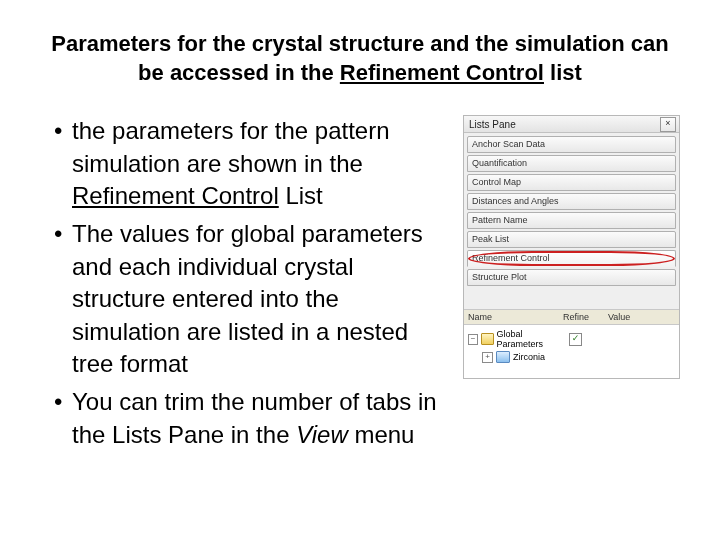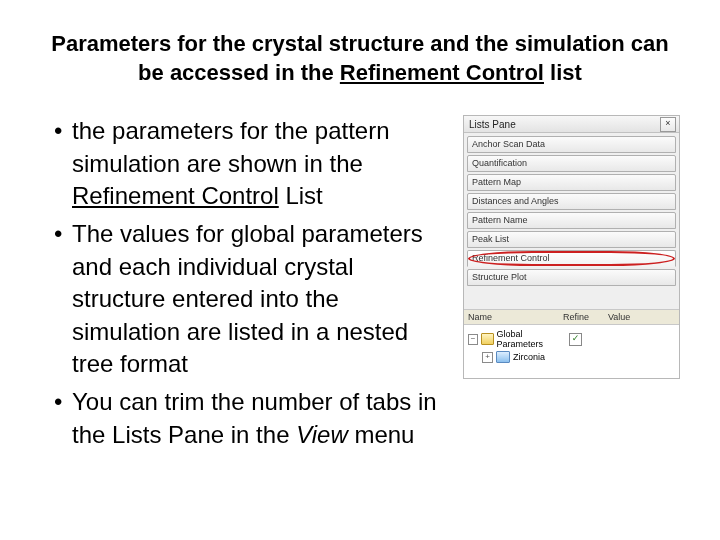--- a/index.html
+++ b/index.html
@@ -207,21 +207,21 @@
       <div class="panel-titlebar">
         <span class="lbl">Lists Pane</span>
         <div class="close-btn">
           <span>×</span>
         </div>
       </div>
 
       <div class="tabs">
         <div class="tab">Anchor Scan Data</div>
         <div class="tab">Quantification</div>
-        <div class="tab">Pattern Map</div>
+        <div class="tab">Control Map</div>
         <div class="tab">Distances and Angles</div>
         <div class="tab">Pattern Name</div>
         <div class="tab">Peak List</div>
         <div class="highlight-wrap">
           <div class="tab active">Refinement Control</div>
           <div class="highlight-oval"></div>
         </div>
         <div class="tab">Structure Plot</div>
       </div>
 

